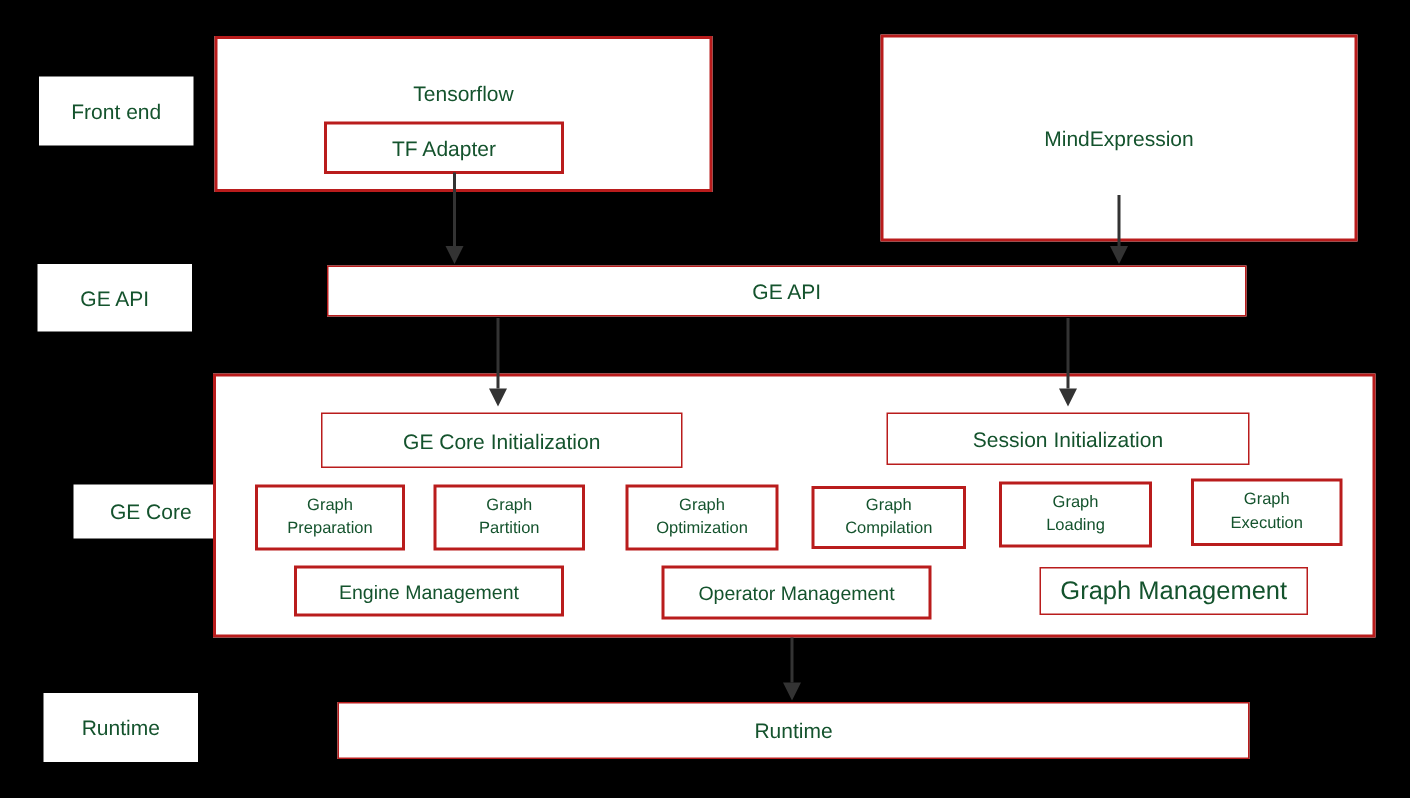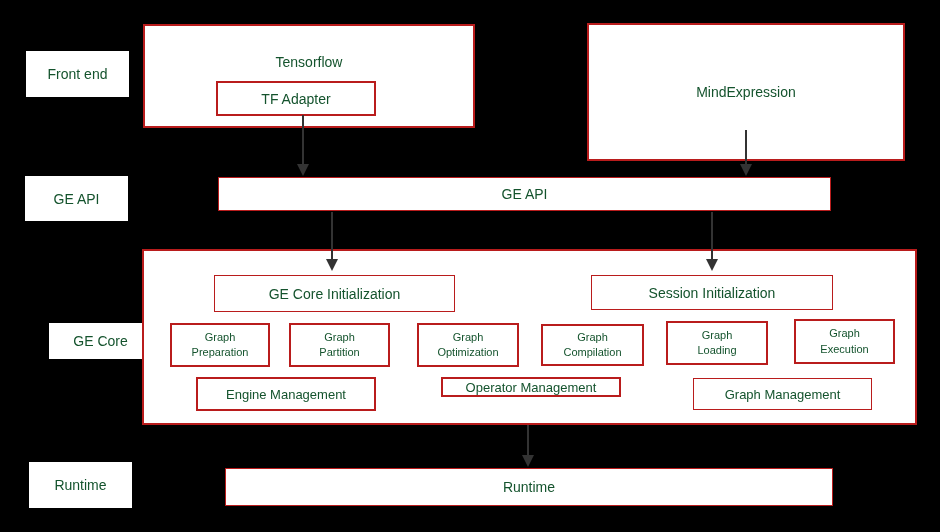--- a/index.html
+++ b/index.html
@@ -86,22 +86,22 @@
     <div class="box module" style="left:273px; top:72px; width:102px; height:44px;">Graph
 Optimization</div>
     <div class="box module" style="left:397px; top:73px; width:103px; height:42px;">Graph
 Compilation</div>
     <div class="box module" style="left:522px; top:70px; width:102px; height:44px;">Graph
 Loading</div>
     <div class="box module" style="left:650px; top:68px; width:101px; height:45px;">Graph
 Execution</div>
 
     <div class="box" style="left:52px; top:126px; width:180px; height:34px; font-size:13px;">Engine Management</div>
-    <div class="box" style="left:297px; top:126px; width:180px; height:20px; font-size:13px;">Operator Management</div>
-    <div class="box thin" style="left:549px; top:127px; width:179px; height:32px; font-size:13px;">Graph Management</div>
+    <div class="box" style="left:297px; top:126px; width:180px; height:36px; font-size:13px;">Operator Management</div>
+    <div class="box thin" style="left:549px; top:127px; width:179px; height:32px; font-size:17px;">Graph Management</div>
   </div>
 
   <div class="box thin" style="left:225px; top:468px; width:608px; height:38px;">Runtime</div>
 
   <div class="arrow" style="left:302px; top:115px; height:49px;"></div>
   <div class="arrow" style="left:745px; top:130px; height:34px;"></div>
   <div class="arrow" style="left:331px; top:212px; height:47px;"></div>
   <div class="arrow" style="left:711px; top:212px; height:47px;"></div>
   <div class="arrow" style="left:527px; top:425px; height:30px;"></div>
 

